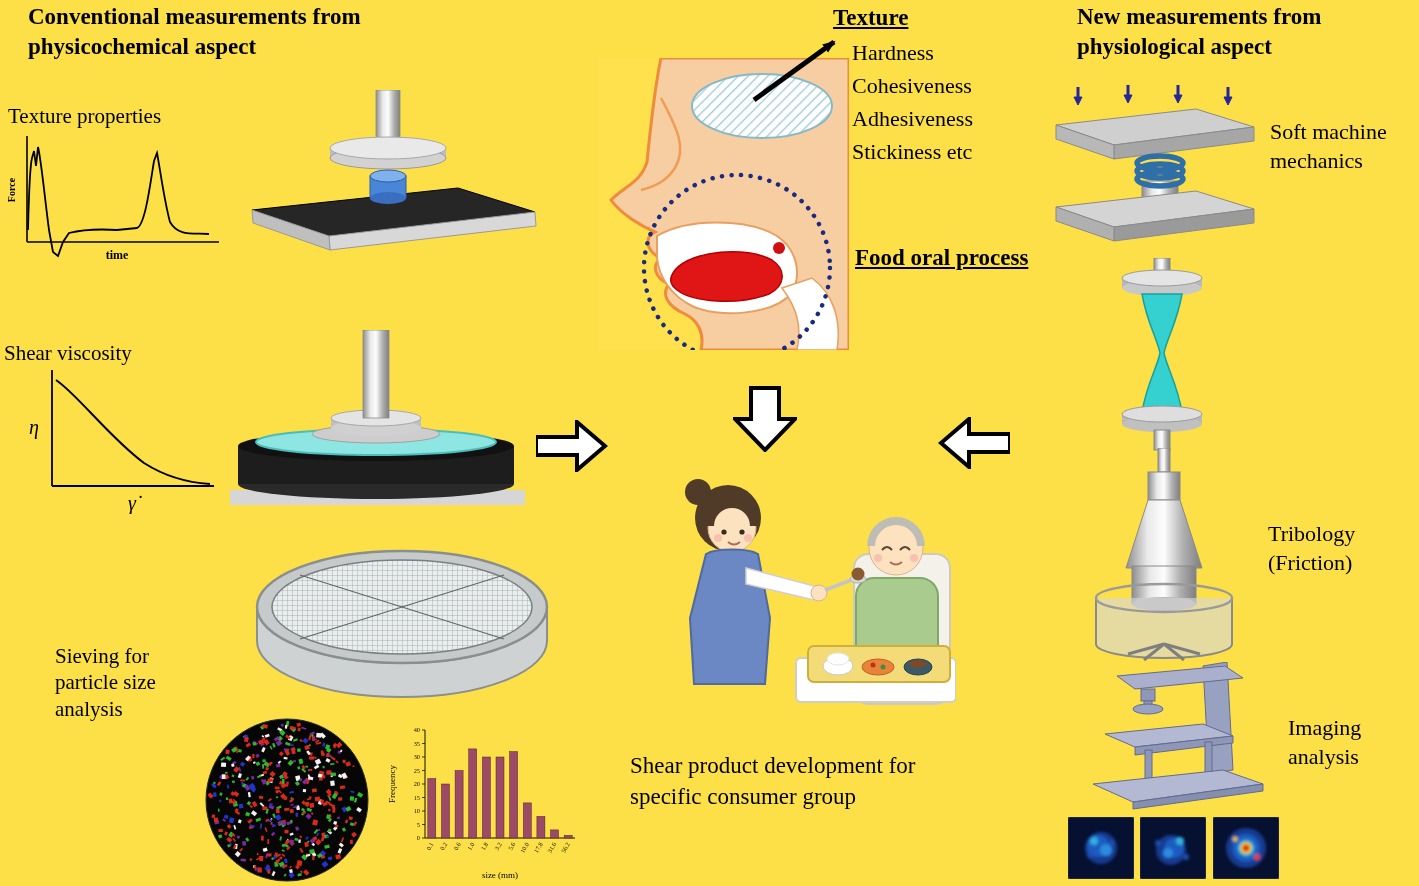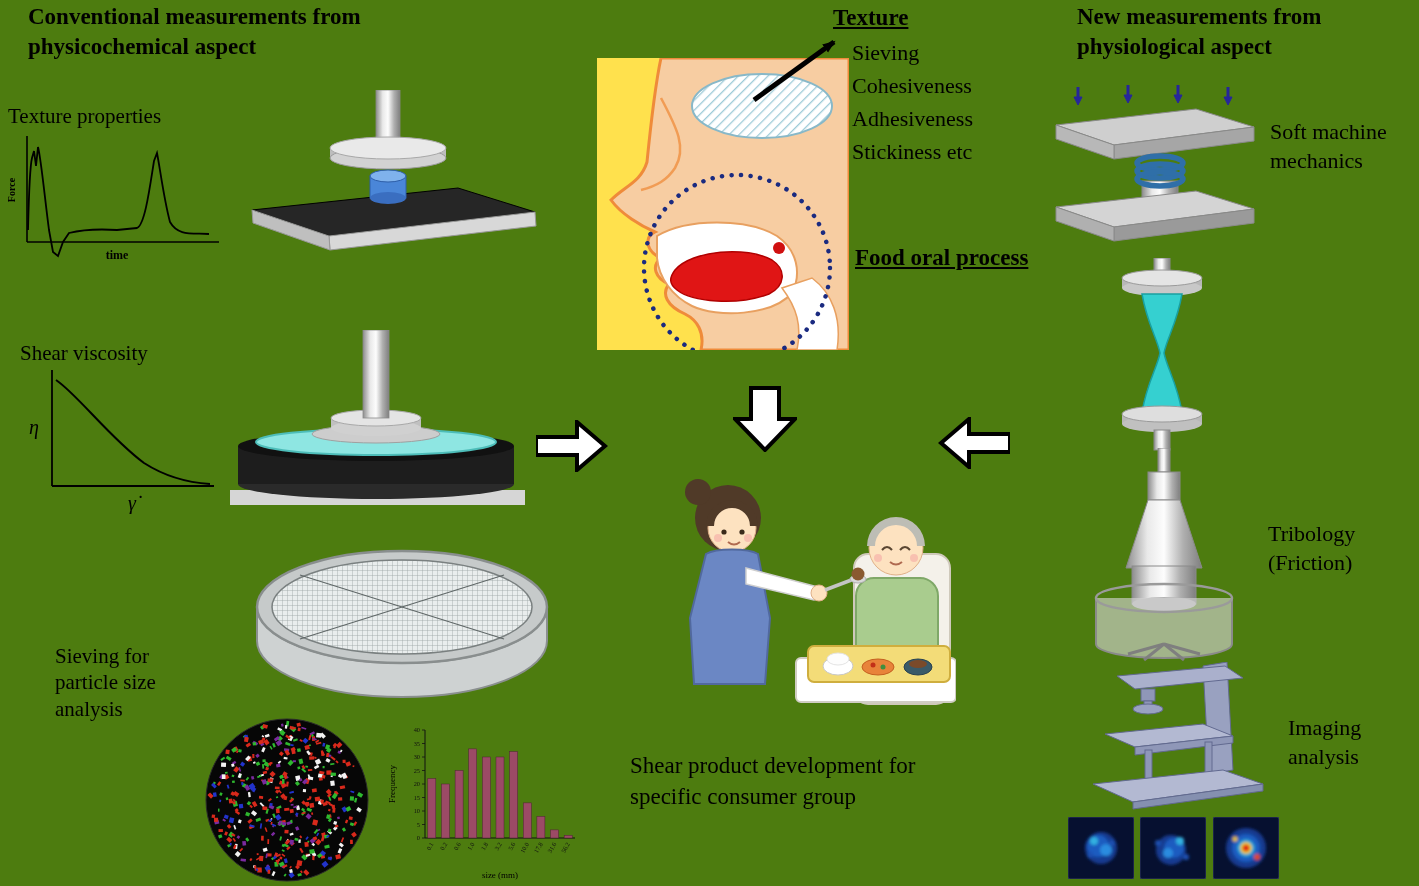--- a/index.html
+++ b/index.html
@@ -1,18 +1,18 @@
 <!DOCTYPE html>
 <html><head>
 <meta charset="utf-8">
 <style>
   *{margin:0;padding:0;box-sizing:border-box}
   html,body{background:#fff}
   body{font-family:"Liberation Serif","DejaVu Serif",serif;color:#000}
-  #canvas{position:relative;width:1419px;height:886px;background:#4d7c0f;overflow:hidden}
+  #canvas{position:relative;width:1419px;height:886px;background:#fde047;overflow:hidden}
   .abs{position:absolute}
   .hdr{font-size:23px;font-weight:bold;line-height:1.32}
   .lbl{font-size:21px;line-height:1.25}
   .lbl-lg{font-size:22px;line-height:1.3}
   .ul{text-decoration:underline}
   .texture-item{font-size:22px;line-height:33px}
   svg{display:block}
   .devtext{font-size:23px;line-height:1.35}
 </style>
 </head>
@@ -71,21 +71,21 @@
     <ellipse cx="148" cy="68" rx="58" ry="11" fill="#d2d2d2" stroke="#9a9a9a"></ellipse>
     <ellipse cx="148" cy="58" rx="58" ry="11" fill="#e9e9e9" stroke="#a8a8a8"></ellipse>
     <polygon points="12,120 218,98 295,122 89,146" fill="#262626" stroke="#000"></polygon>
     <polygon points="89,146 295,122 296,136 90,160" fill="#d8d8d8" stroke="#999"></polygon>
     <polygon points="12,120 89,146 90,160 13,133" fill="#bfbfbf" stroke="#999"></polygon>
     <rect x="130" y="86" width="36" height="22" fill="#4a86d8" stroke="#2d5ea8"></rect>
     <ellipse cx="148" cy="108" rx="18" ry="6" fill="#3a6ec0"></ellipse>
     <ellipse cx="148" cy="86" rx="18" ry="6" fill="#7fb2ec" stroke="#2d5ea8"></ellipse>
   </svg>
 
-  <div class="abs lbl" style="left:20px;top:340px">Shear viscosity</div>
+  <div class="abs lbl" style="left:4px;top:340px">Shear viscosity</div>
 
   <svg class="abs" style="left:22px;top:362px" width="200" height="152" viewBox="0 0 200 152">
     <line x1="30" y1="8" x2="30" y2="124" stroke="#000" stroke-width="1.8"></line>
     <line x1="30" y1="124" x2="192" y2="124" stroke="#000" stroke-width="1.8"></line>
     <text x="12" y="72" font-size="20" font-style="italic" text-anchor="middle">η</text>
     <text x="110" y="148" font-size="20" font-style="italic" text-anchor="middle">γ̇</text>
     <path d="M34,18 C55,32 88,76 122,101 C147,117 172,121 188,122" fill="none" stroke="#000" stroke-width="2"></path>
   </svg>
 
   <svg class="abs" style="left:230px;top:330px" width="295" height="175" viewBox="0 0 295 175">
@@ -610,21 +610,21 @@
     <ellipse cx="165" cy="48" rx="70" ry="32" fill="url(#hatchblue)" stroke="#88b8c8" stroke-width="2"></ellipse>
     <circle cx="140" cy="210" r="93" fill="none" stroke="#1a2a80" stroke-width="4.5" stroke-dasharray="0.1 9.5" stroke-linecap="round"></circle>
   </svg>
 
   <svg class="abs" style="left:742px;top:26px" width="115" height="82" viewBox="0 0 115 82">
     <line x1="12" y1="74" x2="92" y2="16" stroke="#000" stroke-width="5" marker-end="url(#arrowBlack)"></line>
   </svg>
 
   <div class="abs hdr ul" style="left:833px;top:3px;font-size:23px">Texture</div>
   <div class="abs" style="left:852px;top:36px">
-    <div class="texture-item">Sieving</div>
+    <div class="texture-item">Hardness</div>
     <div class="texture-item">Cohesiveness</div>
     <div class="texture-item">Adhesiveness</div>
     <div class="texture-item">Stickiness etc</div>
   </div>
 
   <div class="abs hdr ul" style="left:855px;top:243px;font-size:23px">Food oral process</div>
 
   <svg class="abs" style="left:536px;top:420px" width="72" height="52" viewBox="0 0 72 52">
     <polygon points="0,17 41,17 41,2 69,26 41,50 41,35 0,35" fill="#fff" stroke="#000" stroke-width="4"></polygon>
   </svg>

